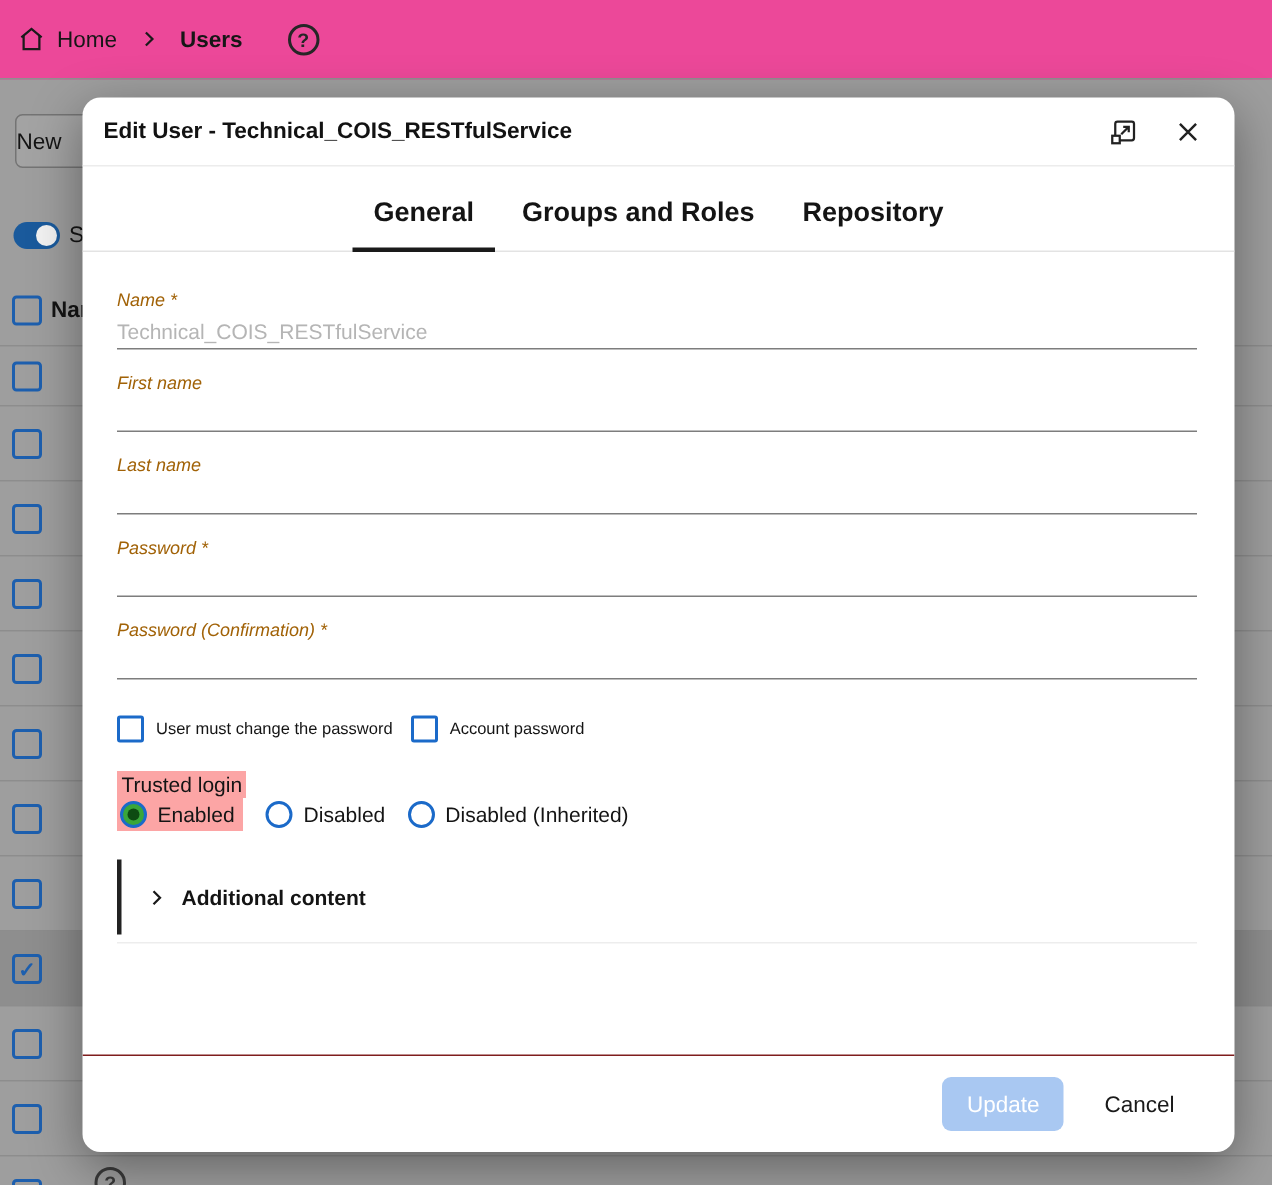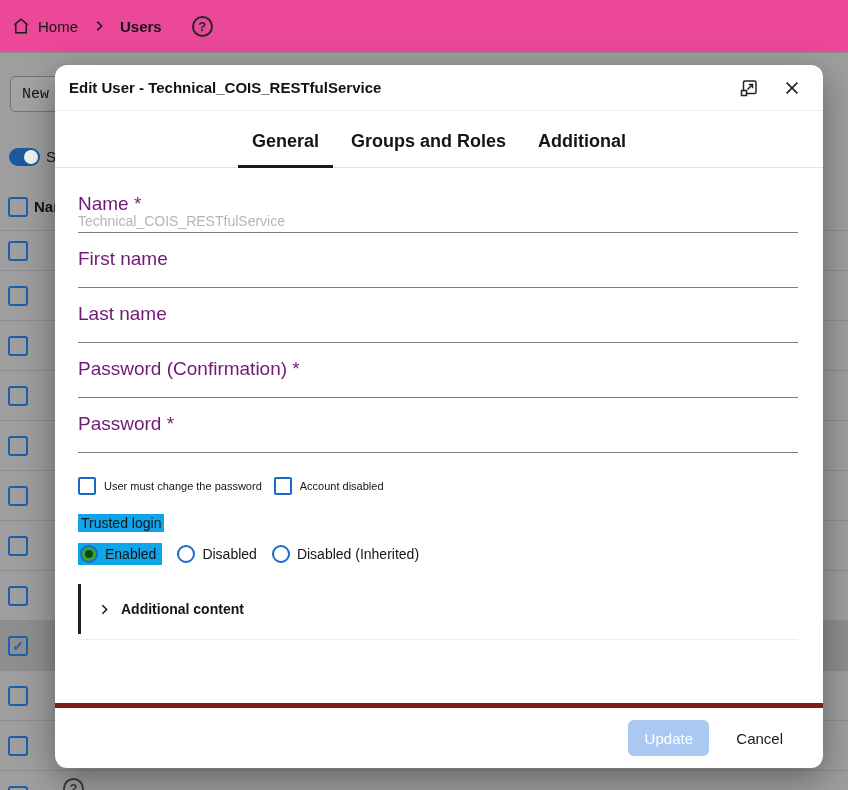--- a/index.html
+++ b/index.html
@@ -18,21 +18,21 @@
   .topbar .crumb { font-size:15px; color:#161616; }
   .topbar .crumb.bold { font-weight:bold; }
   .help-circle {
     width:21px; height:21px; border:2px solid #262626; border-radius:50%;
     display:flex; align-items:center; justify-content:center;
     font-size:13px; font-weight:bold; color:#262626; margin-left:22px;
   }
   .bg-new-btn {
     position:absolute; left:10px; top:76px; width:64px; height:36px;
     border:1px solid #747474; border-radius:5px; background:#a3a3a3;
-    font-size:15px; color:#141414; display:flex; align-items:center; padding-left:11px;font-family:Liberation Mono, monospace;
+    font-size:15px; color:#141414; display:flex; align-items:center; 
   }
   .bg-toggle {
     position:absolute; left:9px; top:148px; width:31px; height:18px;
     background:#1a5a9c; border-radius:9px;
   }
   .bg-toggle .knob {
     position:absolute; right:2px; top:2px; width:14px; height:14px;
     background:#f2f2f2; border-radius:50%;
   }
   .bg-toggle-label { position:absolute; left:46px; top:148px; font-size:15px; color:#141414; }
@@ -72,53 +72,53 @@
   }
   .tab {
     padding:0 14px 15px; font-size:18px; font-weight:bold; color:#141414;
     position:relative; cursor:pointer;
   }
   .tab.active::after {
     content:""; position:absolute; left:0; right:0; bottom:-1px; height:3px; background:#1a1a1a;
   }
   .modal-body { flex:1; padding:25px 25px 0 23px; overflow:hidden; }
   .field { margin-bottom:15px; }
-  .field-label { font-size:19px; color:#701a75; height:18px; }
+  .field-label { font-size:12px; color:#a16207; height:18px;font-style:italic; }
   .field-input {
     height:22px; border-bottom:1px solid #7d7d7d;
     font-size:14px; color:#b5b5b5; display:flex; align-items:flex-end; padding-bottom:3px;
   }
   .checkbox-row { margin-top:24px; display:flex; align-items:center; gap:12px; }
   .cb-item { display:flex; align-items:center; gap:8px; cursor:pointer; }
   .cb-box { width:18px; height:18px; border:2px solid #1b6ac9; border-radius:2px; background:#fff; }
   .cb-label { font-size:11px; color:#141414; }
   .trusted-label-wrap { margin-top:19px; height:18px; }
-  .hl { background:#0ea5e9; }
+  .hl { background:#fca5a5; }
   .trusted-label { display:inline-block; font-size:14px; color:#141414; padding:1px 3px; }
-  .radio-row { margin-top:11px; display:flex; align-items:center; gap:15px; }
+  .radio-row { display:flex; align-items:center; gap:15px; }
   .radio-item { display:flex; align-items:center; gap:7px; cursor:pointer; }
   .radio-item.hl { padding:2px 6px 2px 2px; }
   .radio {
     width:18px; height:18px; border:2px solid #1b6ac9; border-radius:50%;
     background:#fff; position:relative; flex:0 0 18px;
   }
   .radio.selected { background:#3aa63a; }
   .radio.selected::after {
     content:""; position:absolute; left:3px; top:3px; width:8px; height:8px;
     border-radius:50%; background:#0d4a12;
   }
   .radio-label { font-size:14px; color:#141414; }
   .additional {
     margin-top:19px; height:50px; border-left:3px solid #222;
     display:flex; align-items:center; padding-left:17px; gap:10px; cursor:pointer;
   }
   .additional-label { font-size:14px; font-weight:bold; color:#141414; }
   .additional-divider { height:1px; background:#ededed; margin-top:5px; }
   .modal-footer {
-    flex:0 0 65px; border-top:5px solid #7f1d1d;
+    flex:0 0 65px; border-top:1px solid #7f1d1d;
     display:flex; align-items:center; justify-content:flex-end;
     padding-right:40px; gap:27px;
   }
   .btn-update {
     width:81px; height:36px; background:#a9c8f2; border:none; border-radius:6px;
     color:#ffffff; font-size:15px; font-family:"Liberation Sans", sans-serif; cursor:default;
   }
   .btn-cancel {
     background:none; border:none; font-size:15px; color:#1a1a1a;
     font-family:"Liberation Sans", sans-serif; cursor:pointer;
@@ -212,21 +212,21 @@
     <span class="header-icon">
       <svg width="18" height="18" viewBox="0 0 20 20" stroke="#222" stroke-width="1.8">
           <path d="M4 4l12 12M16 4L4 16"></path>
         </svg>
     </span>
   </div>
 
   <div class="tabs">
     <span class="tab active">General</span>
     <span class="tab">Groups and Roles</span>
-    <span class="tab">Additional</span>
+    <span class="tab">Repository</span>
   </div>
 
   <div class="modal-body">
 
     <div class="field">
       <div class="field-label">Name *</div>
       <div class="field-input">Technical_COIS_RESTfulService</div>
     </div>
 
     <div class="field">
@@ -234,37 +234,37 @@
       <div class="field-input"></div>
     </div>
 
     <div class="field">
       <div class="field-label">Last name</div>
       <div class="field-input"></div>
     </div>
 
 
     <div class="field">
+      <div class="field-label">Password *</div>
+      <div class="field-input"></div>
+    </div>
+
+    <div class="field">
       <div class="field-label">Password (Confirmation) *</div>
-      <div class="field-input"></div>
-    </div>
-
-    <div class="field">
-      <div class="field-label">Password *</div>
       <div class="field-input"></div>
     </div>
 
     <div class="checkbox-row">
       <span class="cb-item">
         <span class="cb-box"></span>
         <span class="cb-label">User must change the password</span>
       </span>
       <span class="cb-item">
         <span class="cb-box"></span>
-        <span class="cb-label">Account disabled</span>
+        <span class="cb-label">Account password</span>
       </span>
     </div>
 
     <div class="trusted-label-wrap">
       <span class="trusted-label hl">Trusted login</span>
     </div>
 
     <div class="radio-row">
       <span class="radio-item hl">
         <span class="radio selected"></span>

